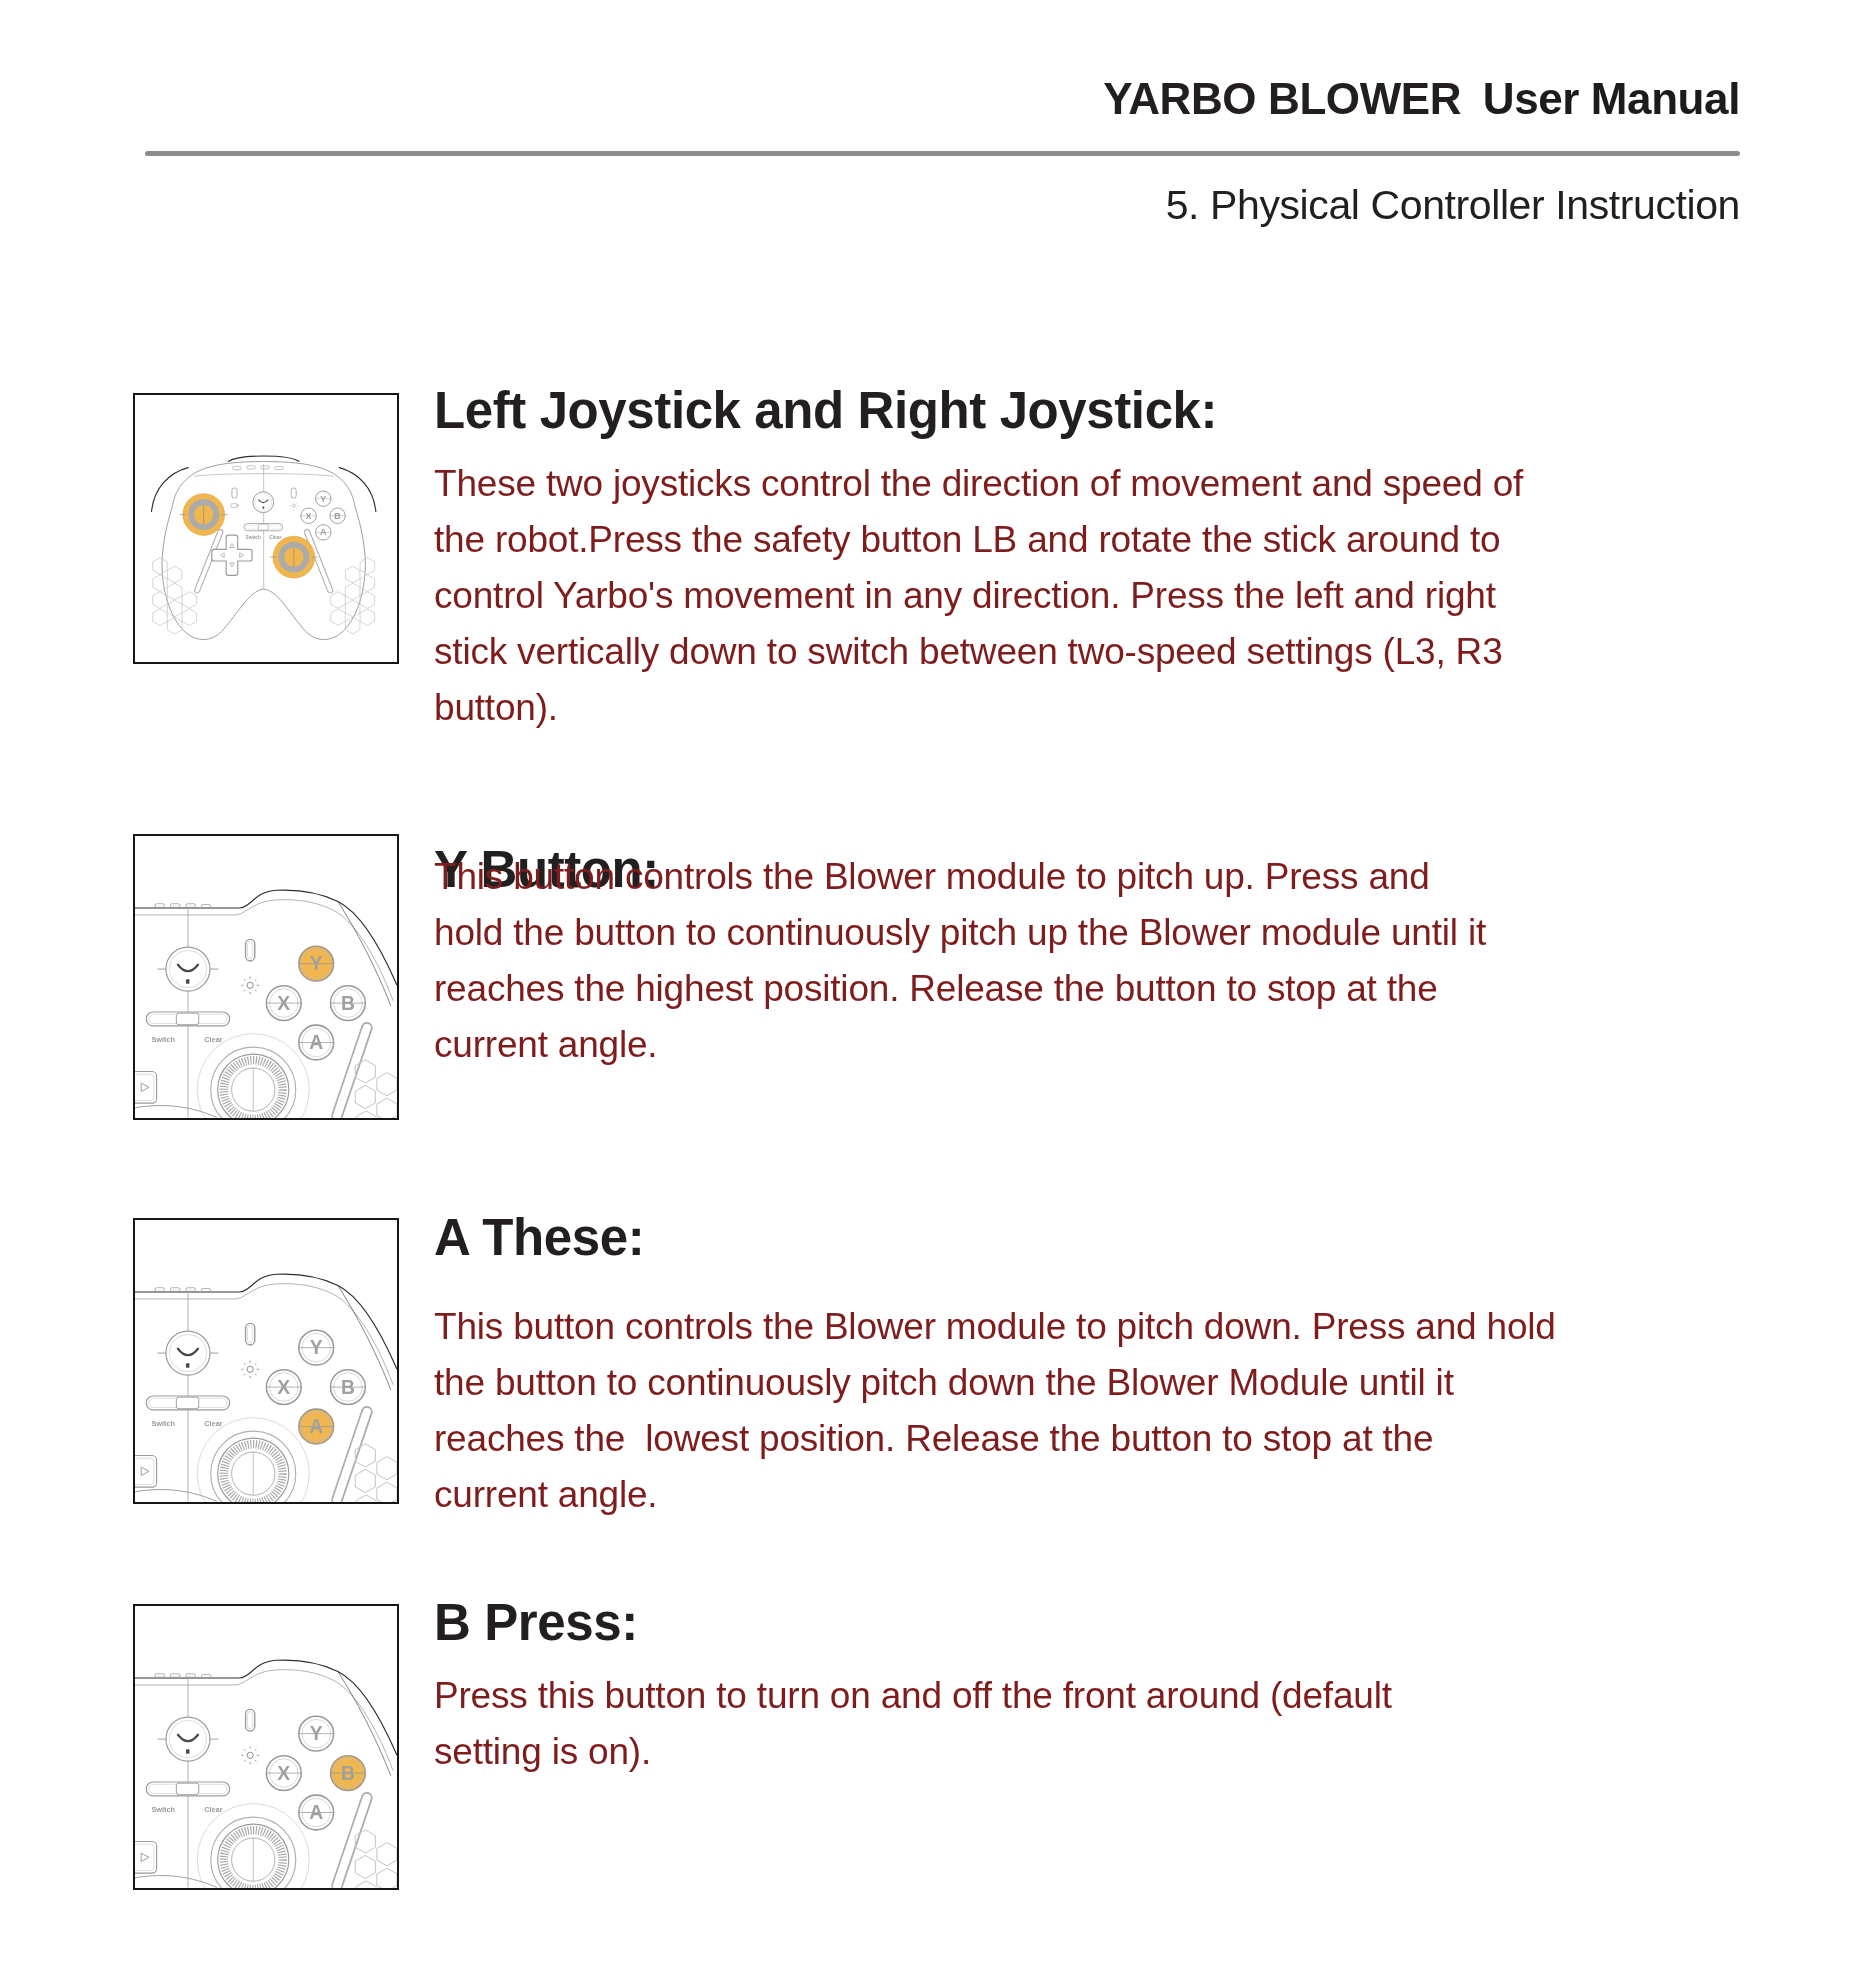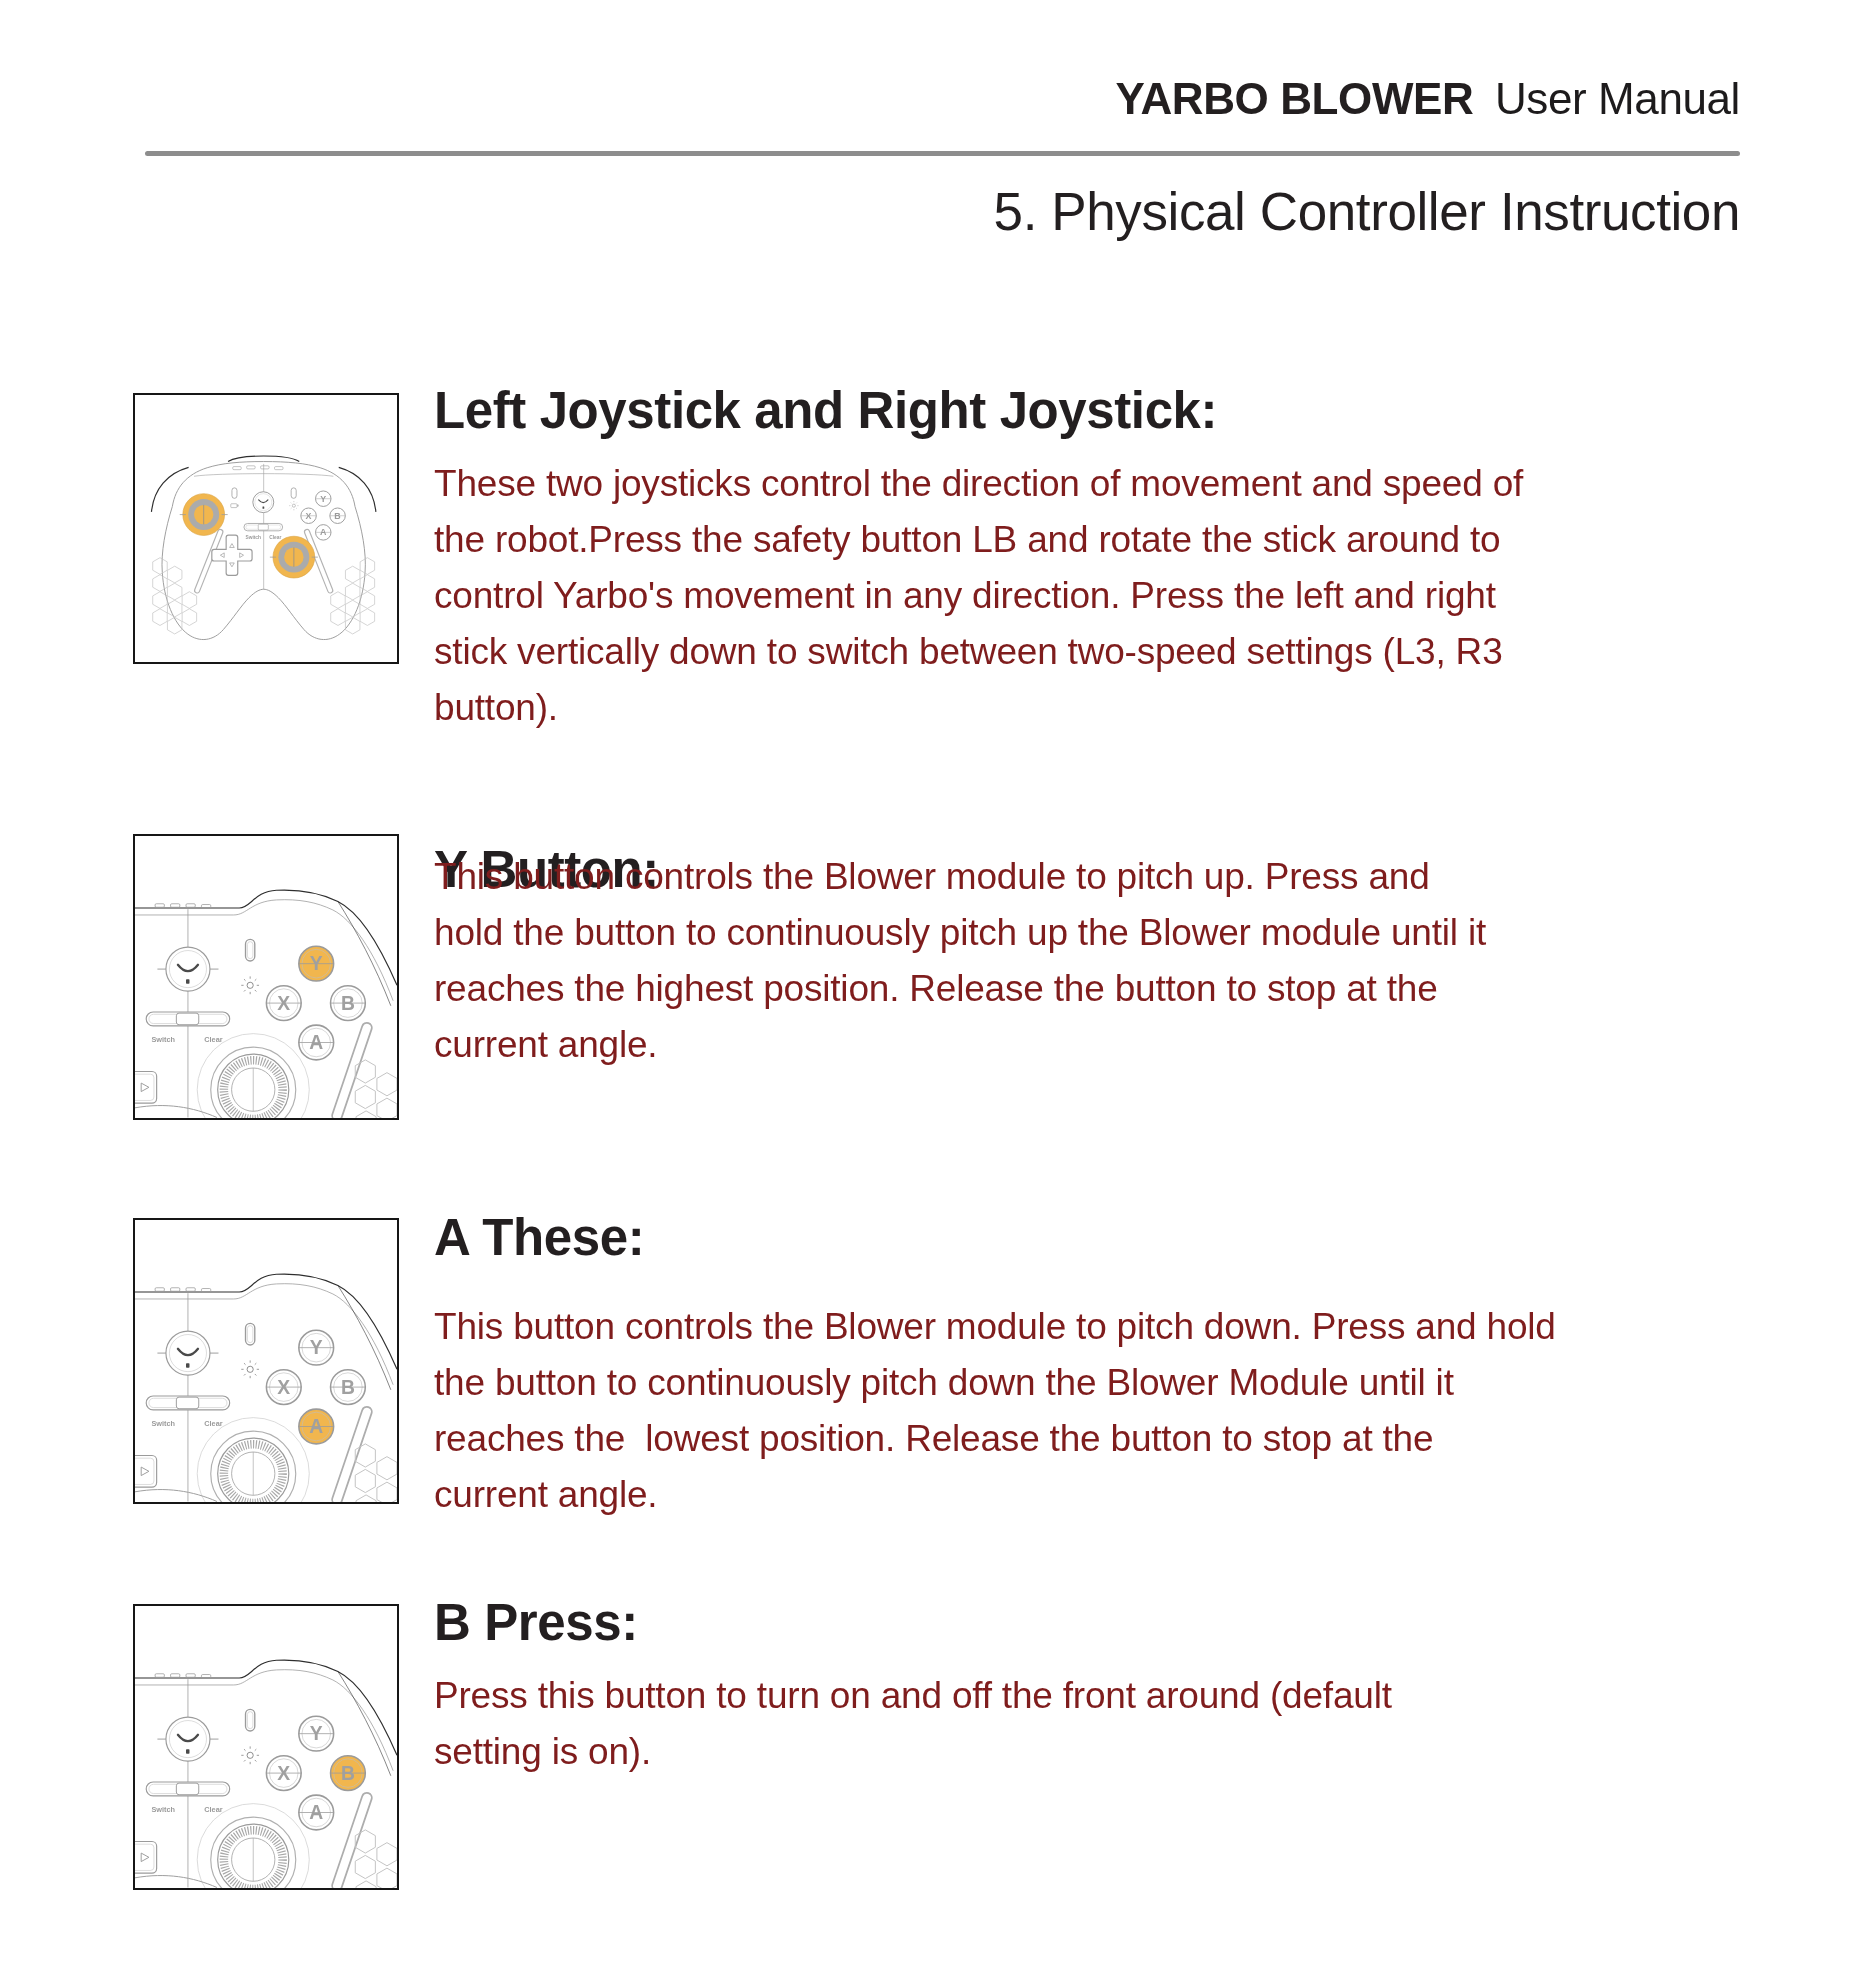--- a/index.html
+++ b/index.html
@@ -12,28 +12,28 @@
   }
   .abs{position:absolute;}
 
   
   .brand-line{
     top:77px;right:132px;
     font-size:44px;line-height:1;white-space:nowrap;
     letter-spacing:-0.4px;
   }
   .brand-line .brand{font-weight:700;}
-  .brand-line .manual{font-weight:400;margin-left:21.6px;color:#1d1b1c;margin-top:40px;}
+  .brand-line .manual{font-weight:700;margin-left:21.6px;color:#1d1b1c;margin-top:40px;}
   .rule{
     top:151px;left:145px;right:132px;height:4.7px;
     background:var(--rule-gray,#8d8d8d);border-radius:2.8px;
   }
   .subtitle{
     top:185px;right:132px;
-    font-size:53px;font-weight:400;line-height:1;white-space:nowrap;
+    font-size:41px;font-weight:400;line-height:1;white-space:nowrap;
     letter-spacing:-0.4px;
   }
 
   
   .imgbox{
     left:133px;width:266px;
     border:2px solid #161616;background:#fff;box-sizing:border-box;
   }
   .imgbox svg{display:block;width:100%;height:100%;}
   .sec-heading{

